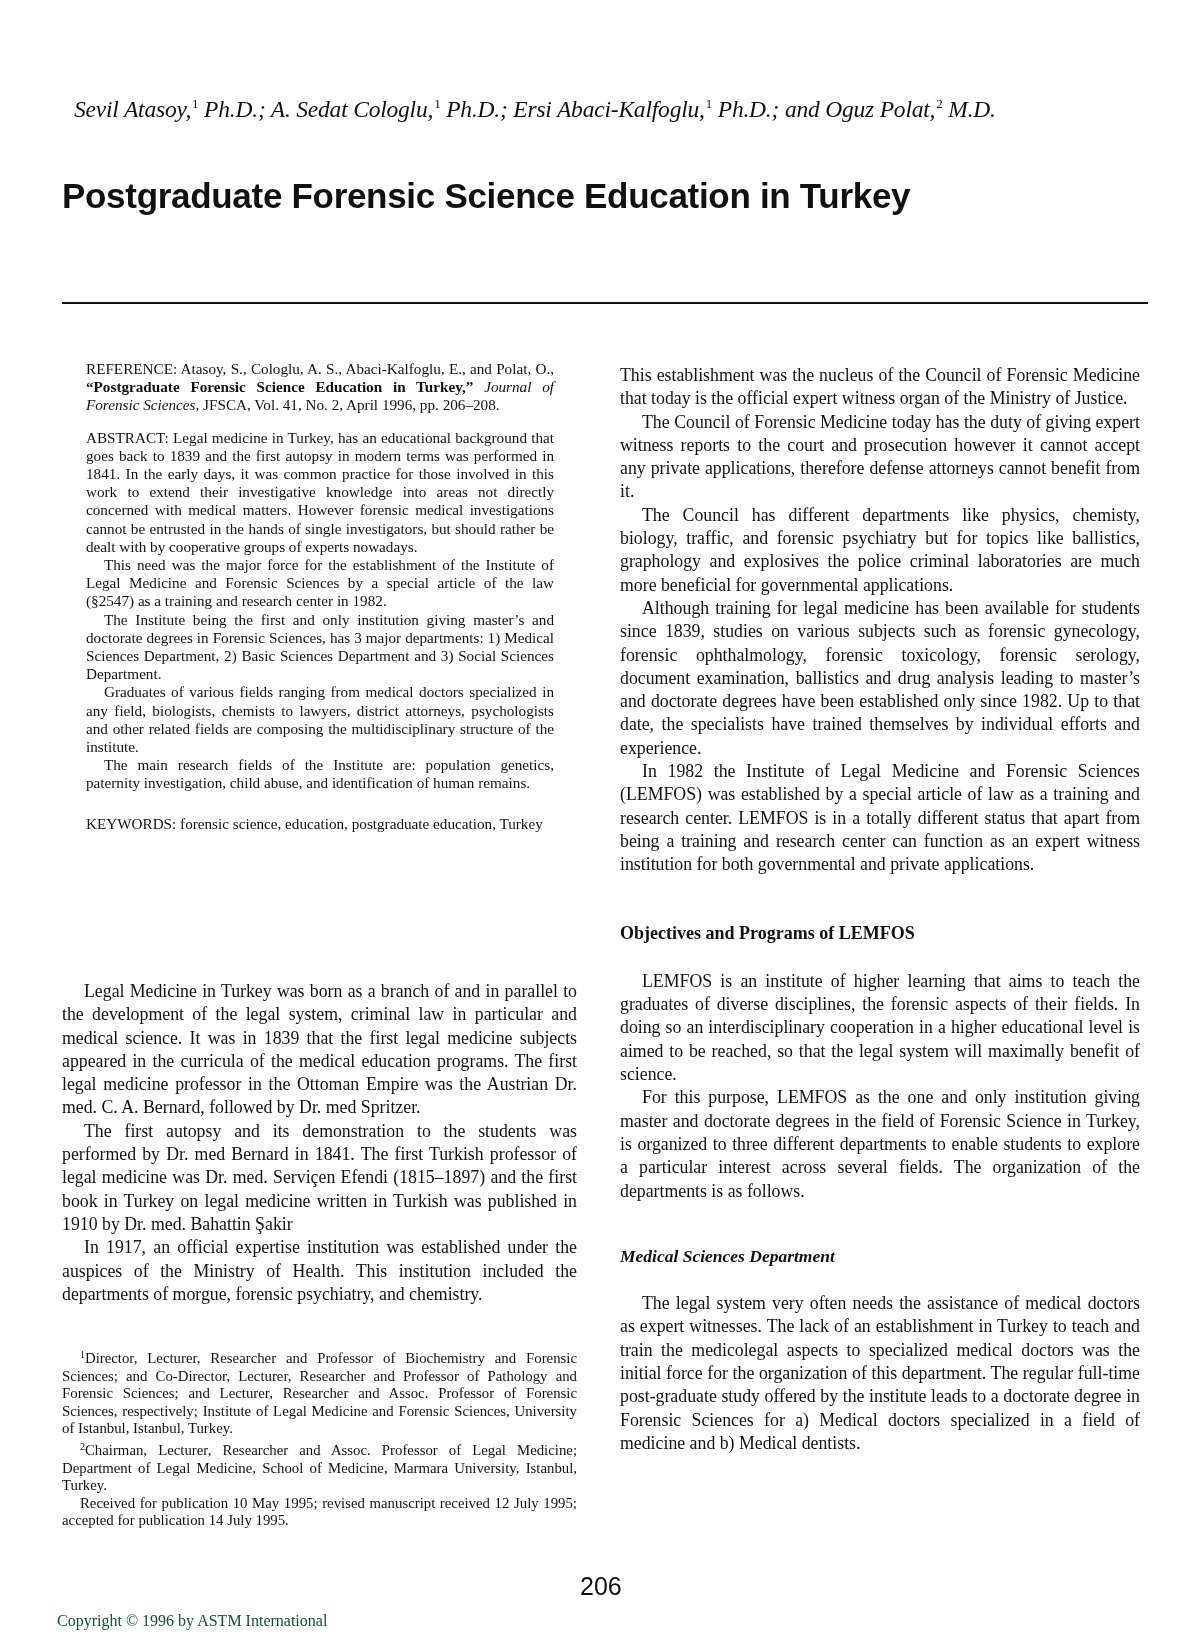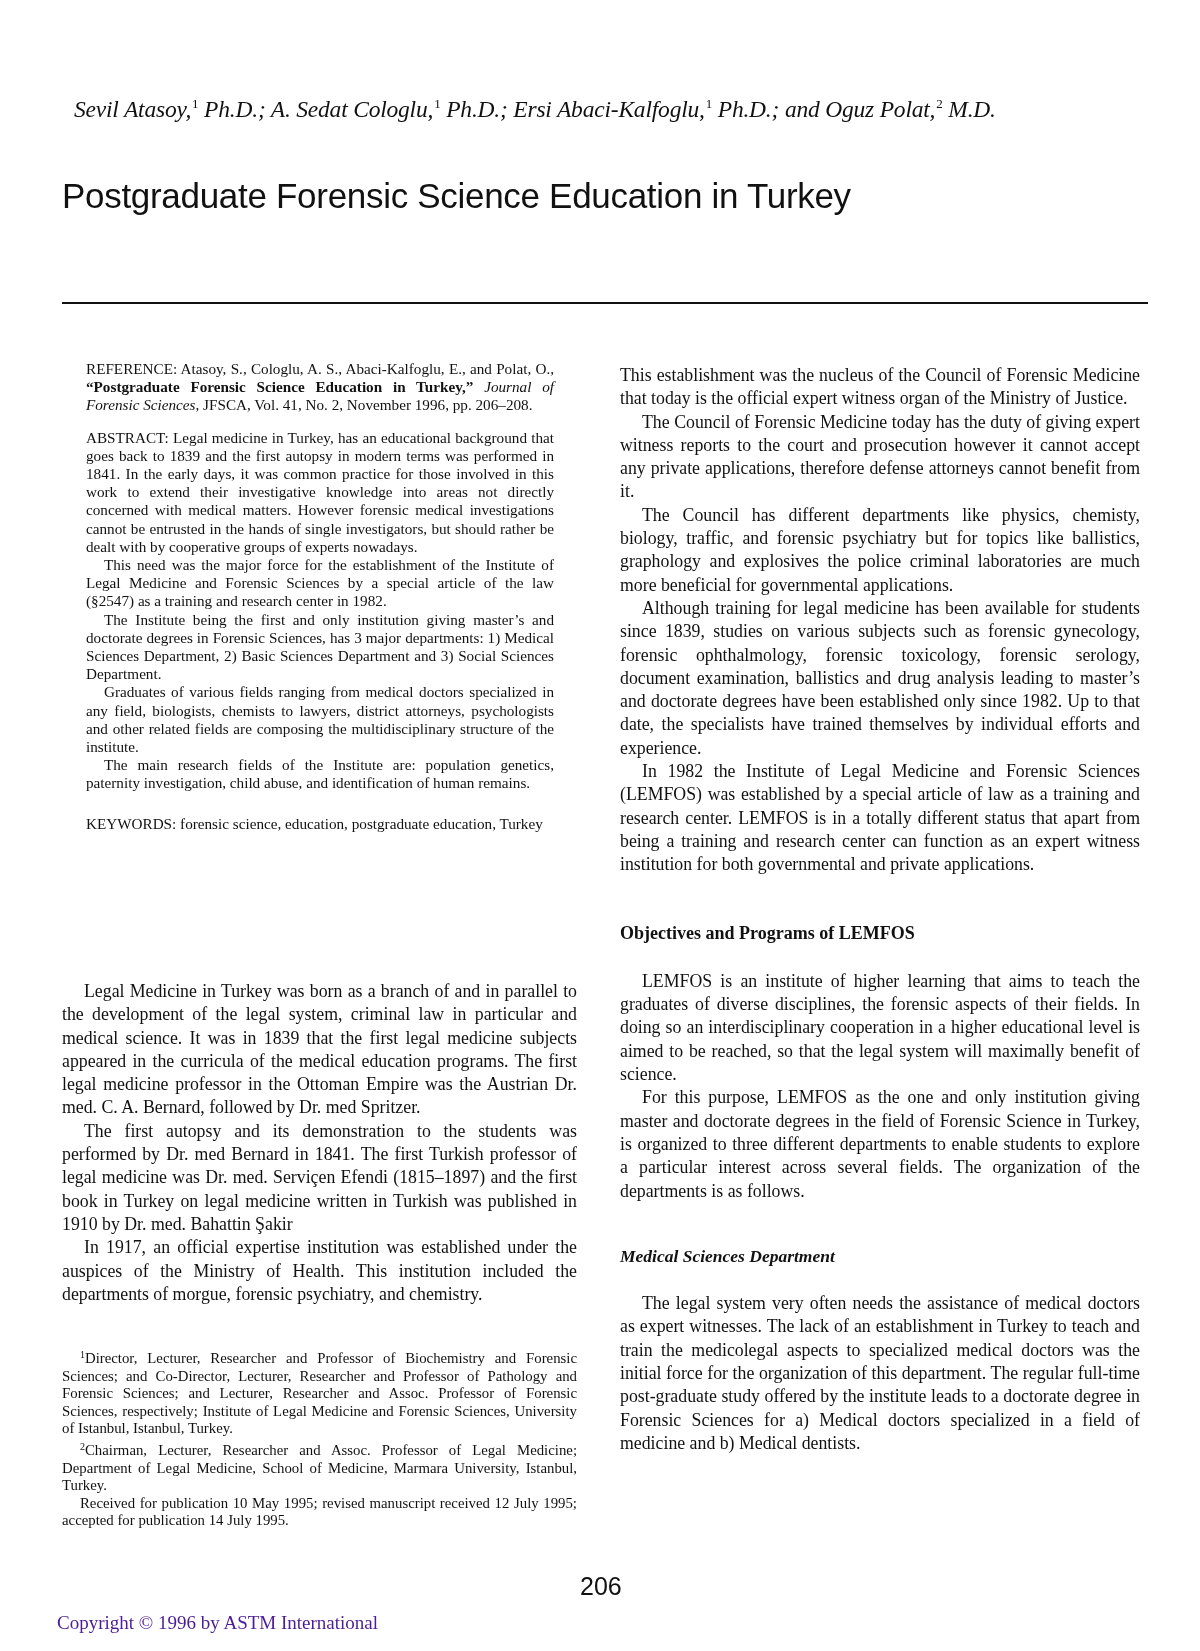--- a/index.html
+++ b/index.html
@@ -22,39 +22,39 @@
   .footnotes p { margin: 0; text-indent: 18px; }
   .footnotes sup { font-size: 10px; vertical-align: 5px; }
 
   .col-right { position: absolute; left: 620px; top: 364px; width: 520px; font-size: 17.8px; line-height: 23.3px; text-align: justify; }
   .col-right p { margin: 0; }
   .col-right .ind { text-indent: 22px; }
   .sec-head { font-weight: bold; font-size: 18px; margin: 0; }
   .subsec-head { font-style: italic; font-size: 17.5px; margin: 0; }
 
   .page-num { position: absolute; left: 580px; top: 1572px; font-family: "Liberation Sans", sans-serif; font-size: 25px; }
-  .copyright { position: absolute; left: 57px; top: 1612px; font-size: 19px; color: #4c1d95; }
+  .copyright { position: absolute; left: 57px; top: 1612px; font-size: 16px; color: #14532d; }
 </style>
 </head>
 <body>
 
 <div class="authors">
   <span>Sevil Atasoy,</span><sup>1</sup><span> Ph.D.;</span>
   <span> A. Sedat Cologlu,</span><sup>1</sup><span> Ph.D.;</span>
   <span> Ersi Abaci-Kalfoglu,</span><sup>1</sup><span> Ph.D.;</span>
   <span> and Oguz Polat,</span><sup>2</sup><span> M.D.</span>
 </div>
 
-<h1 class="title" style="margin:0;font-weight:normal;">Postgraduate Forensic Science Education in Turkey</h1>
+<h1 class="title" style="margin:0;font-weight:bold;">Postgraduate Forensic Science Education in Turkey</h1>
 
 <div class="rule"></div>
 
 <div class="abstract-block">
   <p>
-    <span class="lbl">REFERENCE:</span><span> Atasoy, S., Cologlu, A. S., Abaci-Kalfoglu, E., and Polat, O., </span><b>“Postgraduate Forensic Science Education in Turkey,”</b><i> Journal of Forensic Sciences</i><span>, JFSCA, Vol. 41, No. 2, November 1996, pp. 206–208.</span>
+    <span class="lbl">REFERENCE:</span><span> Atasoy, S., Cologlu, A. S., Abaci-Kalfoglu, E., and Polat, O., </span><b>“Postgraduate Forensic Science Education in Turkey,”</b><i> Journal of Forensic Sciences</i><span>, JFSCA, Vol. 41, No. 2, April 1996, pp. 206–208.</span>
   </p>
   <div class="gap"></div>
   <p>
     <span class="lbl">ABSTRACT:</span><span> Legal medicine in Turkey, has an educational background that goes back to 1839 and the first autopsy in modern terms was performed in 1841. In the early days, it was common practice for those involved in this work to extend their investigative knowledge into areas not directly concerned with medical matters. However forensic medical investigations cannot be entrusted in the hands of single investigators, but should rather be dealt with by cooperative groups of experts nowadays.</span>
   </p>
   <p class="ind">This need was the major force for the establishment of the Institute of Legal Medicine and Forensic Sciences by a special article of the law (§2547) as a training and research center in 1982.</p>
   <p class="ind">The Institute being the first and only institution giving master’s and doctorate degrees in Forensic Sciences, has 3 major departments: 1) Medical Sciences Department, 2) Basic Sciences Department and 3) Social Sciences Department.</p>
   <p class="ind">Graduates of various fields ranging from medical doctors specialized in any field, biologists, chemists to lawyers, district attorneys, psychologists and other related fields are composing the multidisciplinary structure of the institute.</p>
   <p class="ind">The main research fields of the Institute are: population genetics, paternity investigation, child abuse, and identification of human remains.</p>
   <div class="gap" style="height:22px"></div>

